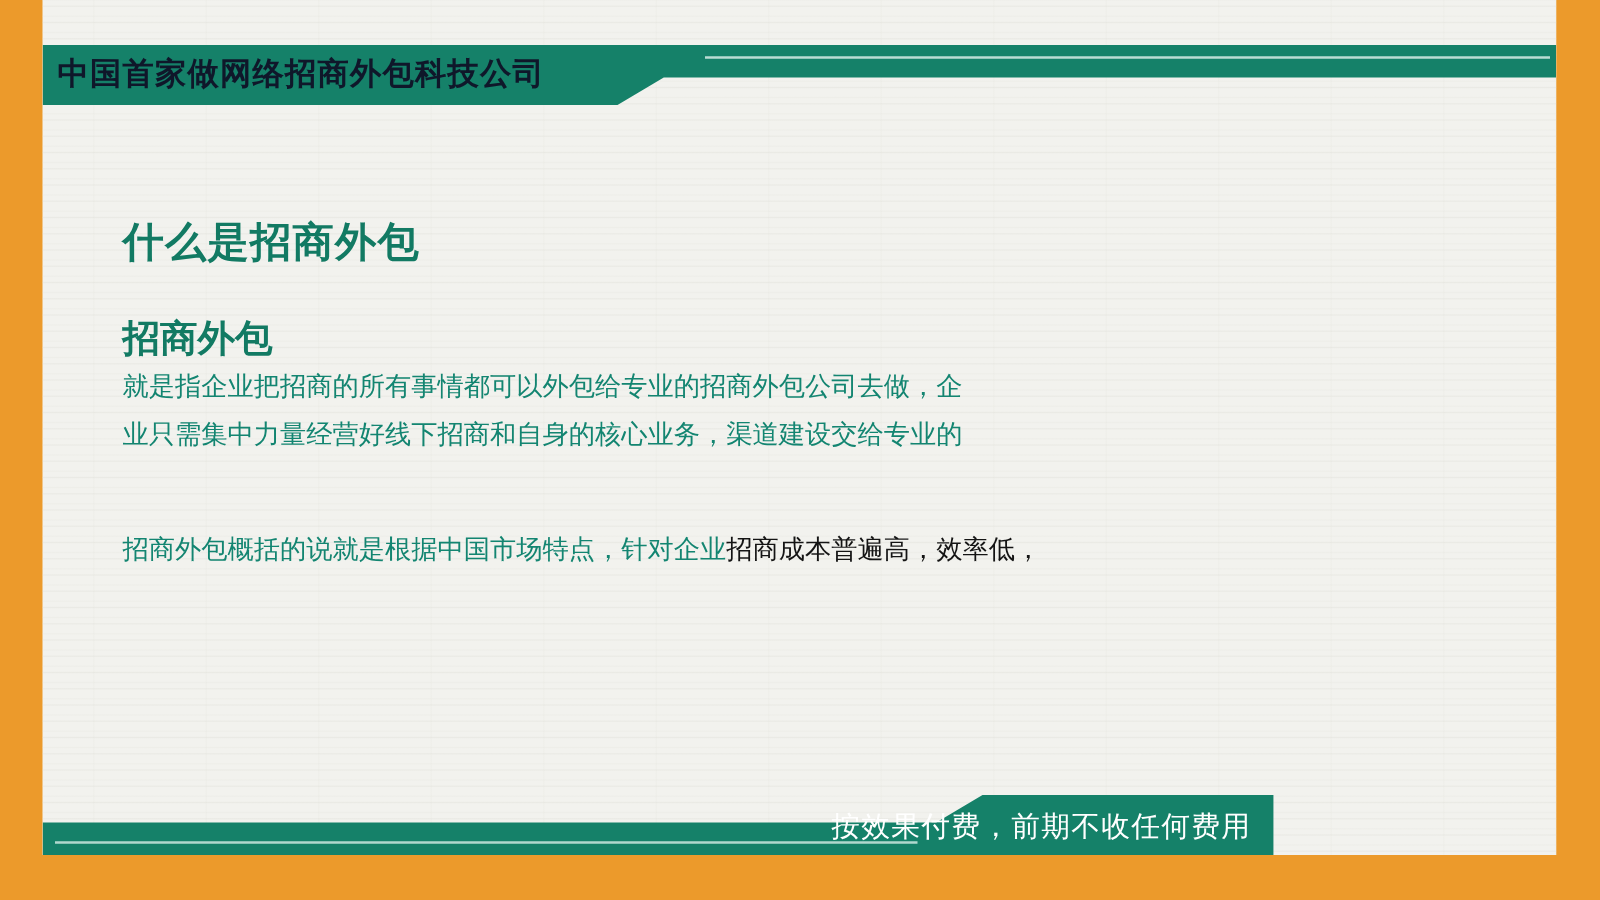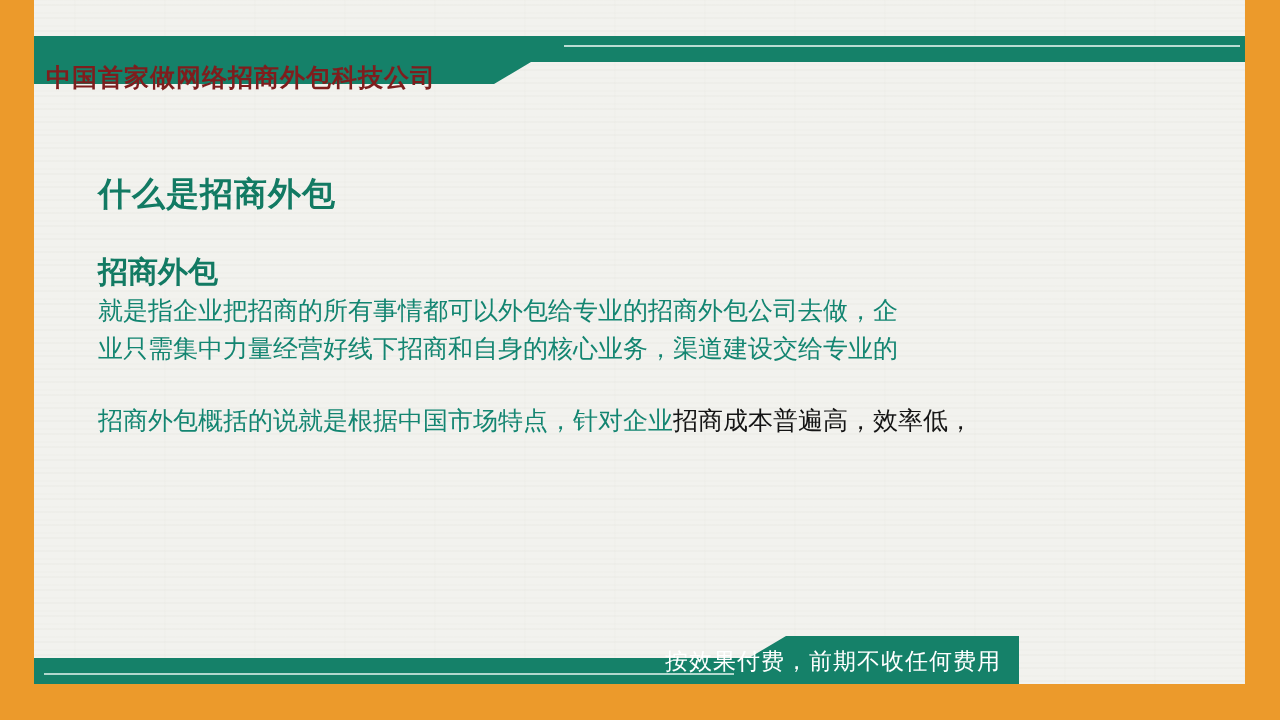--- a/index.html
+++ b/index.html
@@ -81,28 +81,27 @@
     position: absolute;
     left: 530px;
     top: 9px;
     width: 676px;
     height: 2px;
     background: rgba(215, 236, 230, 0.85);
   }
   .header-title {
     position: absolute;
     left: 12px;
-    top: 21px;
+    top: 2px;
     font-size: 25px;
     font-weight: bold;
-    color: #7f1d1d;
+    color: #0f172a;
     letter-spacing: 1px;
     white-space: nowrap;
     line-height: 42px;
-    font-family: Liberation Serif, serif;
   }
 
   
   .body-area {
     position: absolute;
     left: 34px;
     top: 100px;
     width: 1107px;
     height: 520px;
   }
@@ -128,28 +127,28 @@
   .lead-label {
     font-size: 30px;
     font-weight: bold;
     color: #127A63;
     line-height: 34px;
     margin: 0 0 2px 0;
     white-space: nowrap;
   }
 
   .para {
-    font-size: 25px;
+    font-size: 21px;
     line-height: 38px;
     color: #138571;
     margin: 0;
     white-space: nowrap;
   }
   .para.second {
-    margin-top: 34px;
+    margin-top: 54px;
   }
   .hl-dark {
     color: #141414;
   }
 
   
   .footer-band {
     position: absolute;
     left: 34px;
     top: 636px;

